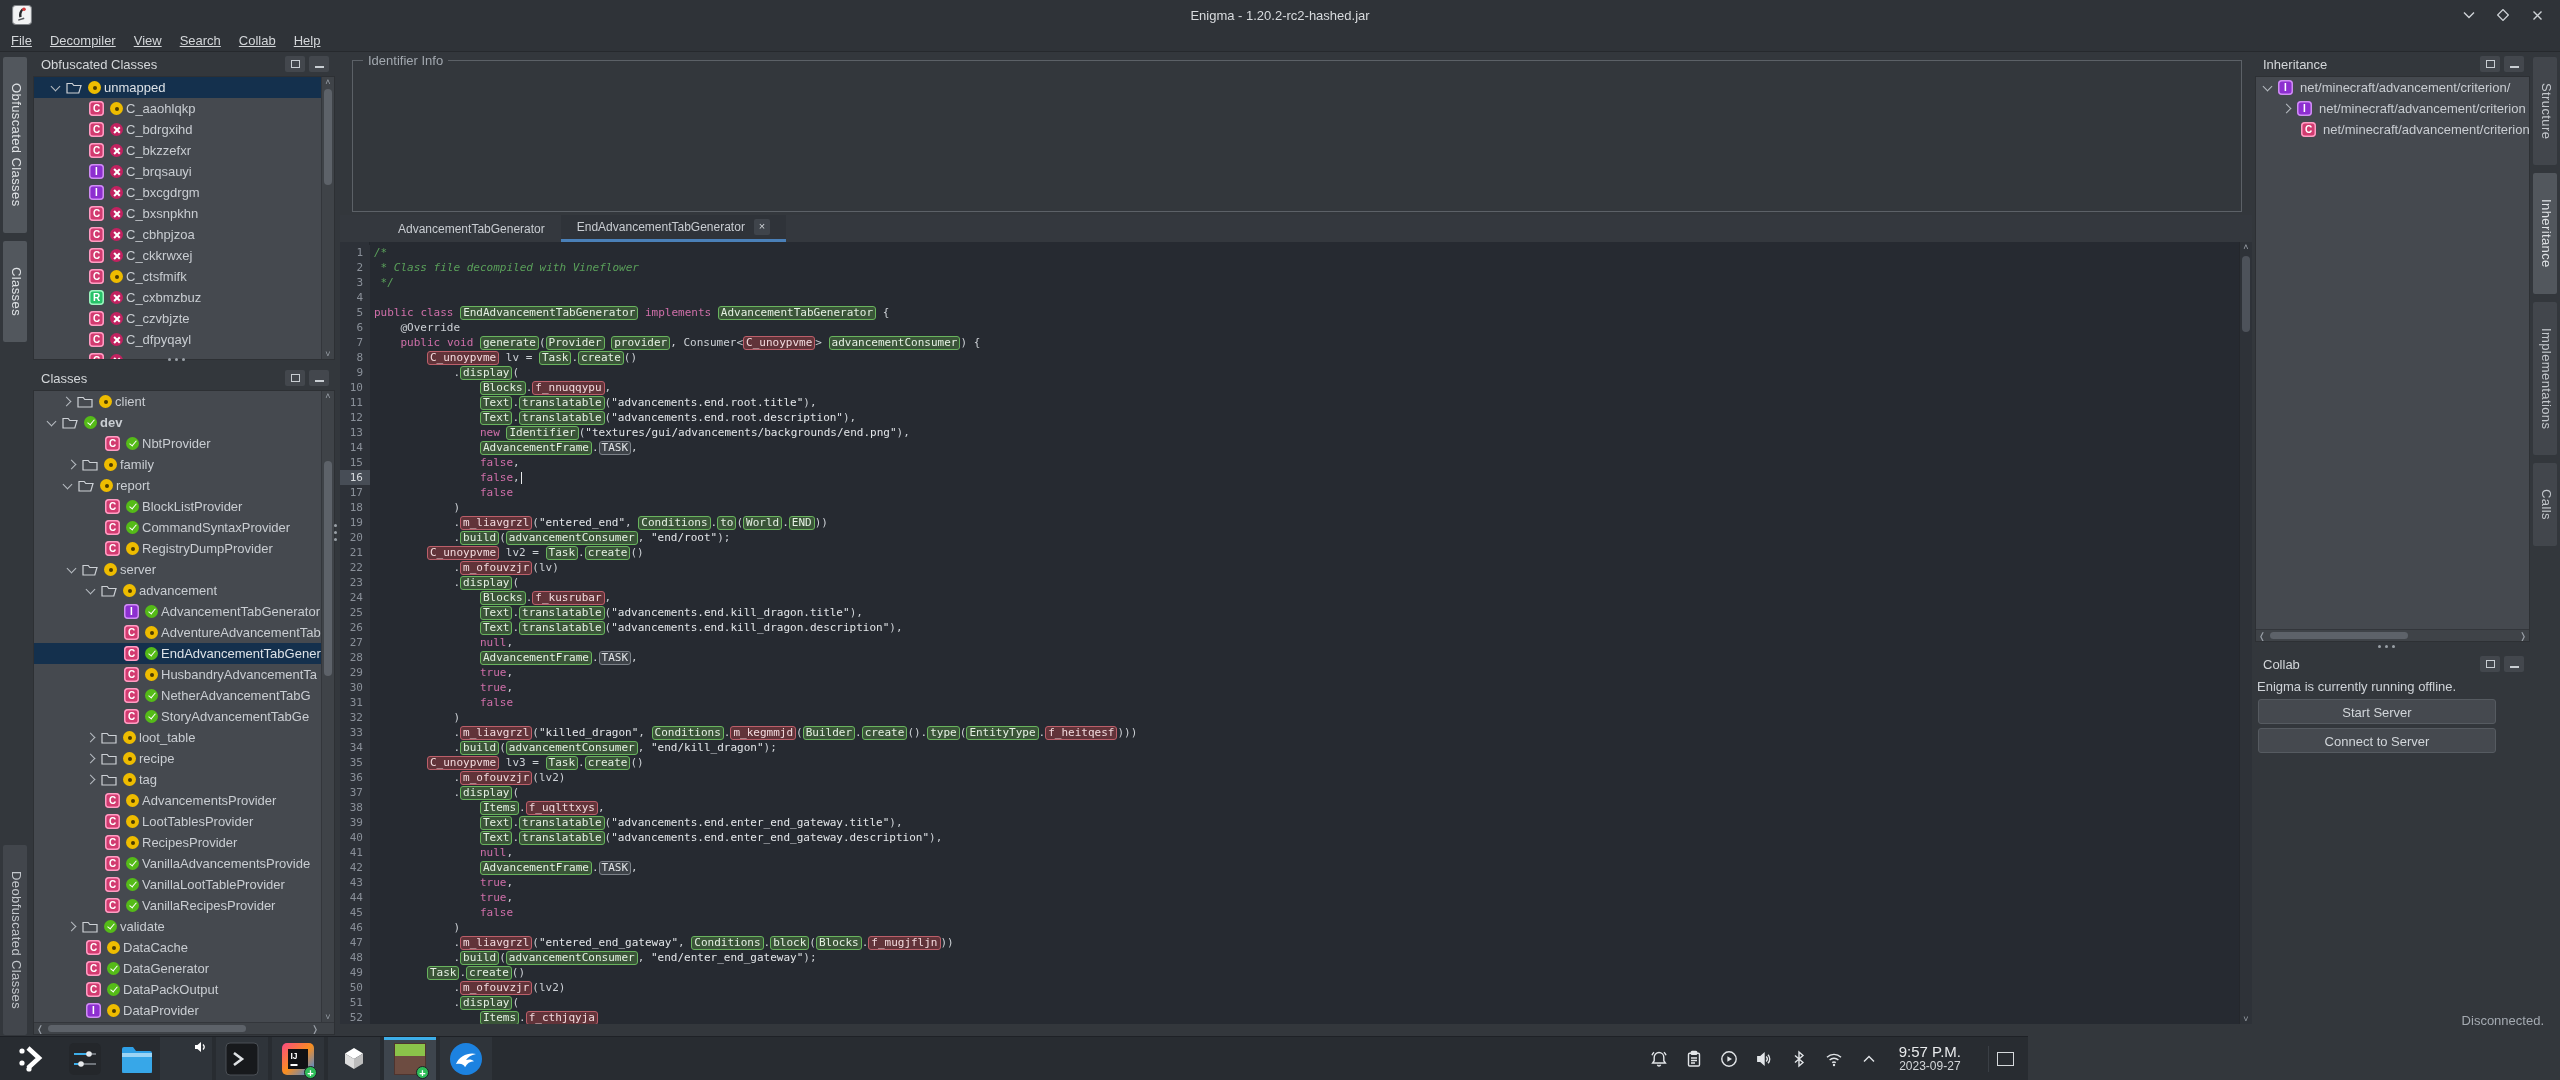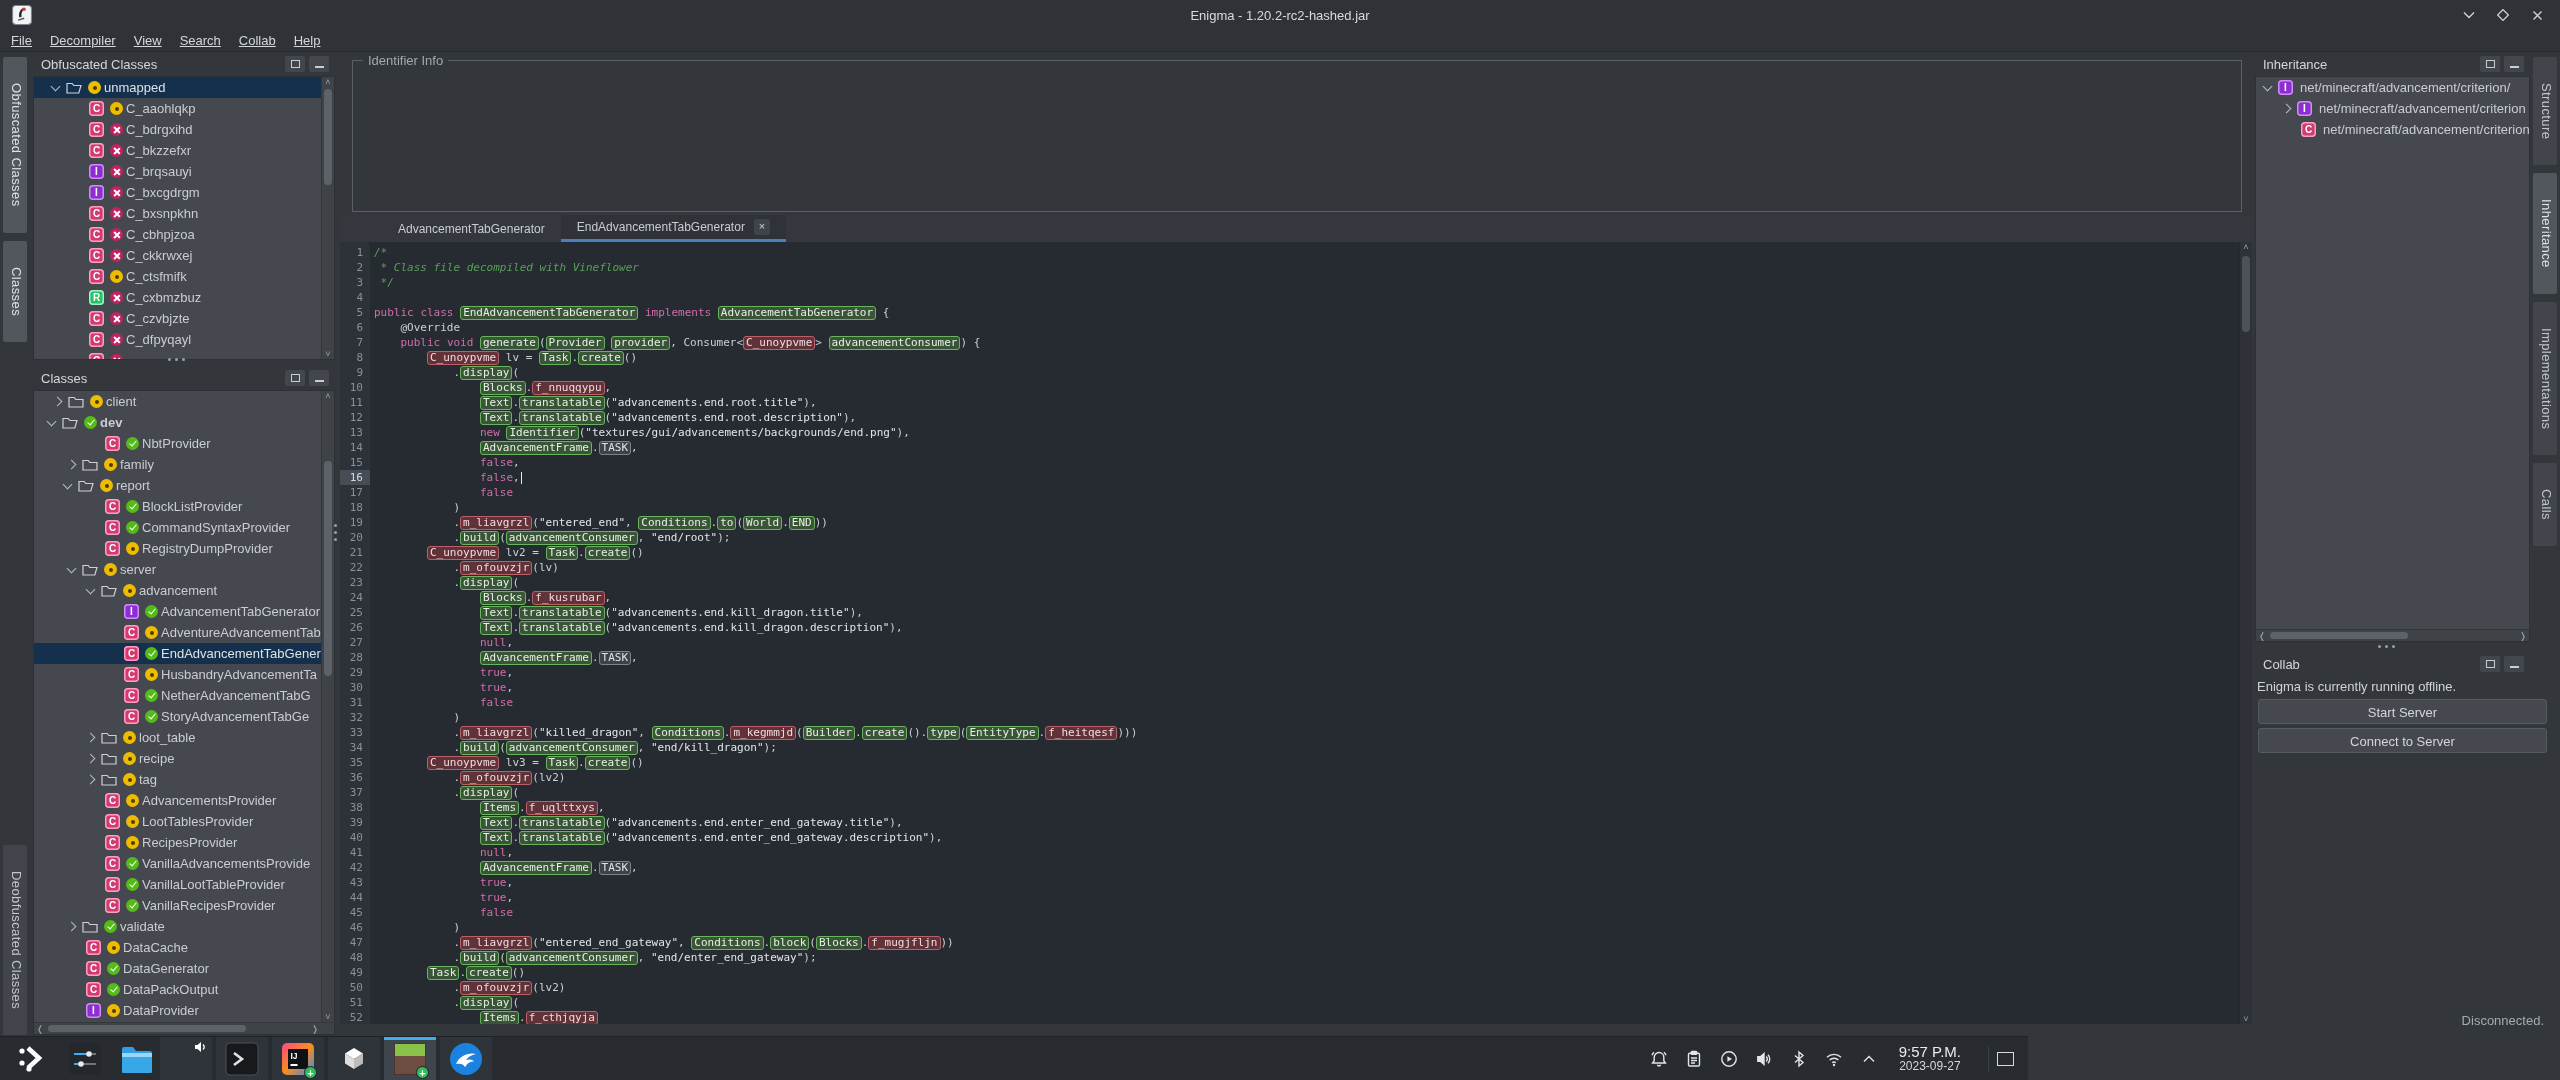--- a/index.html
+++ b/index.html
@@ -93,21 +93,21 @@
   .tn { background:#3d4248; border:1px solid #7d838a; color:#e0e3e6; }
   .caret { display:inline-block; width:1.5px; height:12px; background:#e8eaec; vertical-align:middle; margin-left:1px; }
   #ed-vsb { position:absolute; right:0; top:0; bottom:0; width:13px; background:#2e3238; border-left:1px solid #24272c; }
   #ed-vsb .thumb { position:absolute; left:2px; width:8px; top:14px; height:76px; background:#4d525a; border-radius:4px; }
 
   
   #inh-panel { position:absolute; left:2255px; top:52px; width:275px; height:590px; }
   #inh-panel .tree { top:24px; }
   #collab-panel { position:absolute; left:2255px; top:652px; width:275px; height:360px; }
   #collab-status { color:#cfd3d8; font-size:13px; padding:3px 2px 5px 2px; }
-  .collab-btn { display:block; width:289px; height:25px; margin:0 3px 4px 3px; background:#45494f; border:1px solid #565b61; border-radius:3px; color:#d2d6da; font-size:13px; text-align:center; line-height:23px; }
+  .collab-btn { display:block; width:238px; height:25px; margin:0 3px 4px 3px; background:#45494f; border:1px solid #565b61; border-radius:3px; color:#d2d6da; font-size:13px; text-align:center; line-height:23px; }
 
   #status-bar { position:absolute; right:16px; top:1013px; color:#a4aab1; font-size:13px; }
 
   
   #taskbar { position:absolute; left:0; top:1036px; width:2028px; height:44px; background:#282c31; border-top:1px solid #1e2126; display:flex; align-items:center; }
   .launcher { width:38px; height:38px; margin-left:14px; display:flex; align-items:center; justify-content:center; }
   .task-tile { width:52px; height:44px; margin-left:4px; display:flex; align-items:center; justify-content:center; background:#2f343a; position:relative; }
   .task-tile.on { background:#3e454d; }
   .task-tile.on:before { content:""; position:absolute; left:0; top:0; right:0; height:3px; background:#3daee9; }
   .appic { position:relative; width:34px; height:34px; }
@@ -321,21 +321,21 @@
       <div class="vsb" style="bottom:12px;">
         <span class="arr" style="top:0;">˄</span>
         <div class="thumb" style="top:70px; height:215px;"></div>
         <span class="arr" style="bottom:0;">˅</span>
       </div>
       <div class="hsb">
         <span class="arr" style="left:0; top:1px;">❬</span>
         <div class="thumb" style="left:14px; width:198px;"></div>
         <span class="arr" style="right:13px; top:1px;">❭</span>
       </div>
-    <div class="trow" style="padding-left: 20px;">
+    <div class="trow" style="padding-left: 29px;">
           <span class="chev closed"></span>
           <span style="display: inline-flex;">
             <svg class="fold" width="16" height="13" viewBox="0 0 16 13">
               <path d="M1 2.5h5.2L7.8 4.5H15v7.5H1z" fill="none" stroke="#cdd1d6" stroke-width="1.2"></path>
             </svg>
           </span>
           <span class="badge partial" style="margin-left: 2px;">
             <i class="bdot"></i>
           </span>
           <span class="tlabel">client</span>

